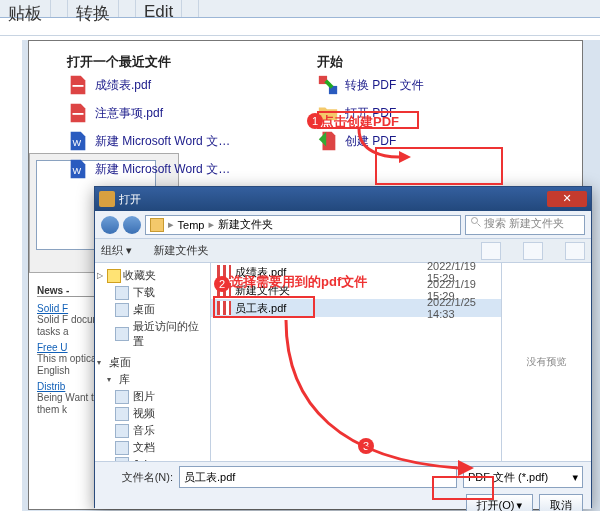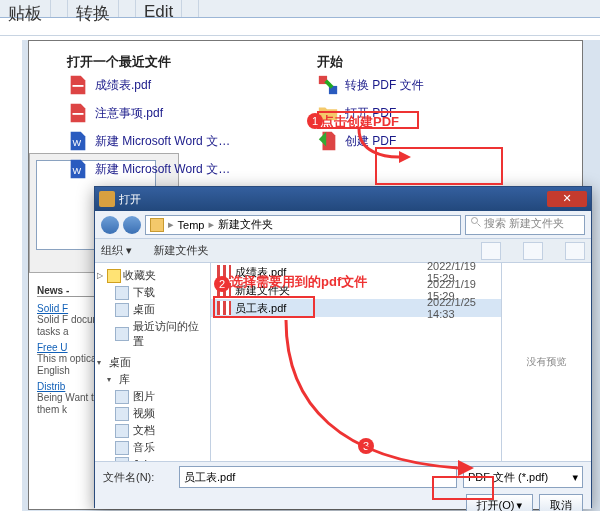--- a/index.html
+++ b/index.html
@@ -64,21 +64,21 @@
 .lh .cn{width:210px}
 .lh .cd{flex:1}
 .rows{flex:1}
 .row{display:flex;height:18px;align-items:center}
 .row .rn{width:210px;display:flex;align-items:center;gap:4px;padding-left:6px}
 .row .rn .pic{width:14px;height:14px;background:repeating-linear-gradient(90deg,#d44,#d44 3px,#fff 3px,#fff 6px)}
 .row .rd{flex:1;color:#555;padding-left:6px}
 .row.sel{background:#d6e5f5}
 .preview{width:90px;border-left:1px solid #c2d0e2;display:flex;align-items:center;justify-content:center;color:#888;font-size:10px;writing-mode:horizontal-tb}
 .footer{height:48px;border-top:1px solid #c2d0e2;background:#ecf1f8;display:flex;align-items:flex-end;padding:4px 8px 6px;gap:6px;flex-wrap:wrap}
-.footer .lbl{width:70px;color:#333}
+.footer .lbl{width:70px;text-align:right;color:#333}
 .footer .fld{height:22px;background:#fff;border:1px solid #8aa2c0;display:flex;align-items:center;padding:0 4px}
 .footer .fn{flex:1 1 220px}
 .footer .ft{width:120px;justify-content:space-between}
 .footer .btn{height:22px;border:1px solid #8aa2c0;background:linear-gradient(#fff,#dee7f2);padding:0 10px;display:flex;align-items:center;gap:2px}
 .footer .row2{display:flex;gap:6px;width:100%;align-items:center}
 .footer .row2 .sp{flex:1}
 
 .ar{stroke:#e33;stroke-width:3;fill:none}
 </style>
 </head>
@@ -256,25 +256,25 @@
         <div class="gi">
             <span class="ic"></span>
             <span>图片</span>
           </div>
         <div class="gi">
             <span class="ic"></span>
             <span>视频</span>
           </div>
         <div class="gi">
             <span class="ic"></span>
+            <span>音乐</span>
+          </div>
+        <div class="gi">
+            <span class="ic"></span>
             <span>文档</span>
-          </div>
-        <div class="gi">
-            <span class="ic"></span>
-            <span>音乐</span>
           </div>
         <div class="gi">
             <span class="ic"></span>
             <span>July</span>
           </div>
       </div>
     </div>
     <div class="list">
       <div class="rows">
         <div class="row">

